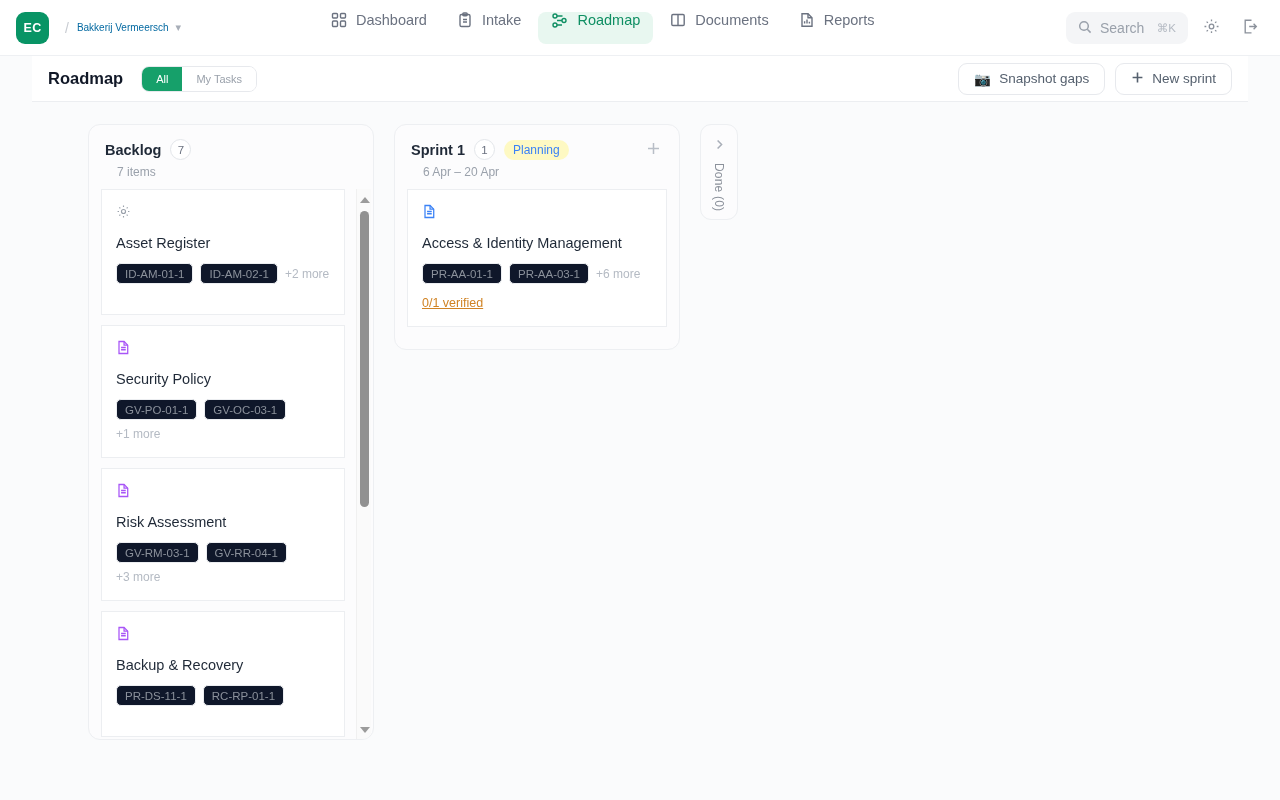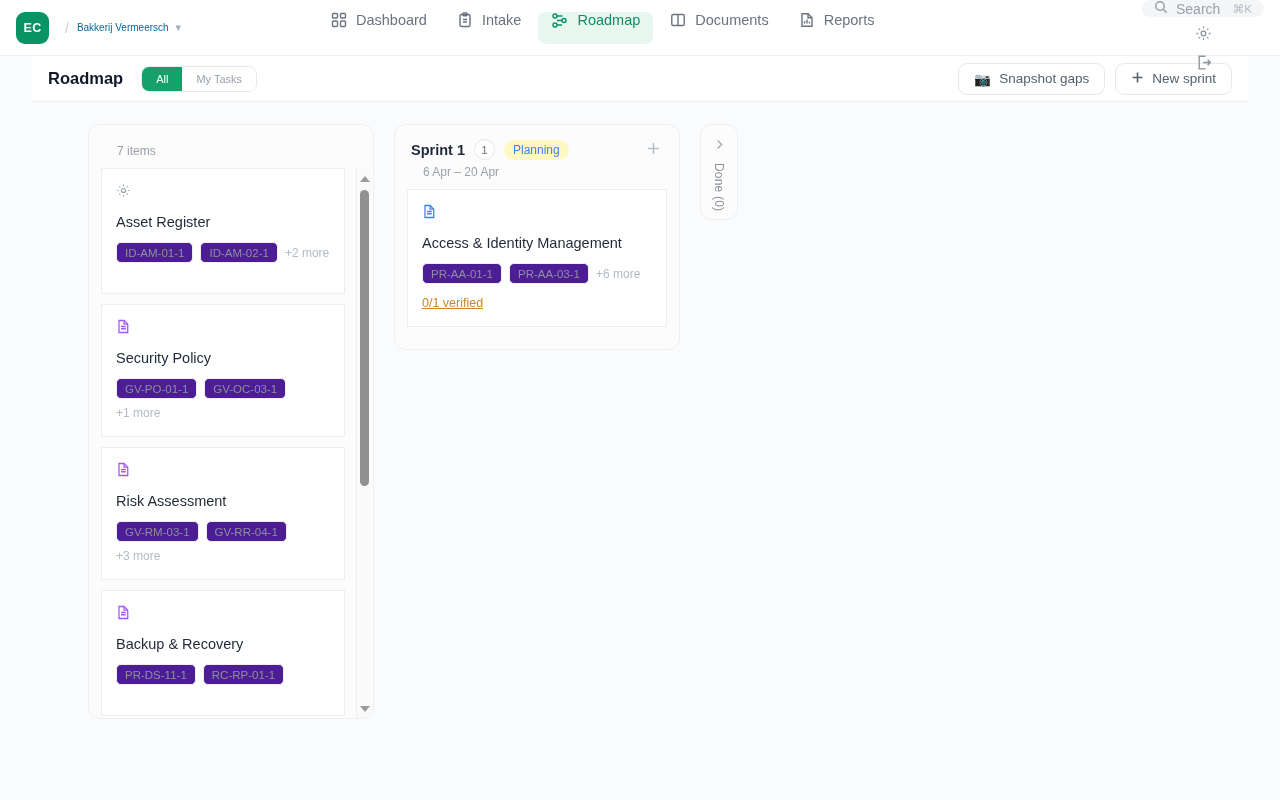--- a/index.html
+++ b/index.html
@@ -39,21 +39,21 @@
   .navitem {
     display: flex; align-items: flex-start; gap: 9px;
     height: 32px; padding: 0 13px; border-radius: 8px;
     color: #6b7280; font-size: 14.5px; white-space: nowrap;
   }
   .navitem.active { background: #e8f7f0; color: #0f8f63; }
   .navitem svg { display: block; }
 
   .rightgroup {
     position: absolute; right: 16px; top: 0; height: 56px;
-    display: flex; align-items: center; gap: 8px; flex-direction: column;
+    display: flex; align-items: center; gap: 8px;
   }
   .searchbox {
     display: flex; align-items: center; gap: 8px;
     width: 122px; height: 32px; padding: 0 12px;
     background: #f4f5f7; border-radius: 9px;
     color: #9aa1ab; font-size: 14px;
   }
   .kbd { font-size: 11.5px; color: #b4bac3; margin-left: auto; }
   .icon-btn {
     width: 30px; height: 30px; display: flex;
@@ -131,21 +131,21 @@
     border-radius: 0;
     padding: 14px 14px 16px 14px;
     margin-bottom: 10px;
     min-height: 126px;
   }
   .card-icon { margin-bottom: 12px; display: block; }
   .card-title { font-size: 14.5px; color: #1f2937; margin-bottom: 12px; }
   .tags { display: flex; align-items: center; gap: 7px; flex-wrap: wrap; }
   .tag {
     height: 21px; padding: 0 8px;
-    background: #4c1d95; border: 1px solid #eceef1; border-radius: 5px;
+    background: #0f172a; border: 1px solid #eceef1; border-radius: 5px;
     color: #8b919b; font-size: 11.5px;
     display: flex; align-items: center;
   }
   .more { color: #b4bac3; font-size: 12px; }
   .verified { margin-top: 12px; font-size: 12.5px; color: #d08324; text-decoration: underline; }
 
   
   .sbar {
     position: absolute; top: 0; right: 2px;
     width: 15px; height: 550px;
@@ -314,20 +314,24 @@
         </span>
         <span>New sprint</span>
       </div>
     </div>
   </div>
 
   <div class="board">
 
     <div class="column">
       <div class="col-head">
+        <div class="col-head-row">
+          <span class="col-title">Backlog</span>
+          <span class="count-pill">7</span>
+        </div>
         <div class="col-sub">7 items</div>
       </div>
 
       <div class="col-body scroll">
 
         <div class="card">
           <span class="card-icon">
             <svg width="15" height="15" viewBox="0 0 17 17" fill="none" stroke="#9aa1ab" stroke-width="1.3">
               <circle cx="8.5" cy="8.5" r="2.3"></circle>
               <path d="M8.5 1.8v1.6M8.5 13.6v1.6M15.2 8.5h-1.6M3.4 8.5H1.8M13.2 3.8l-1.1 1.1M4.9 12.1l-1.1 1.1M13.2 13.2l-1.1-1.1M4.9 4.9L3.8 3.8"></path>

